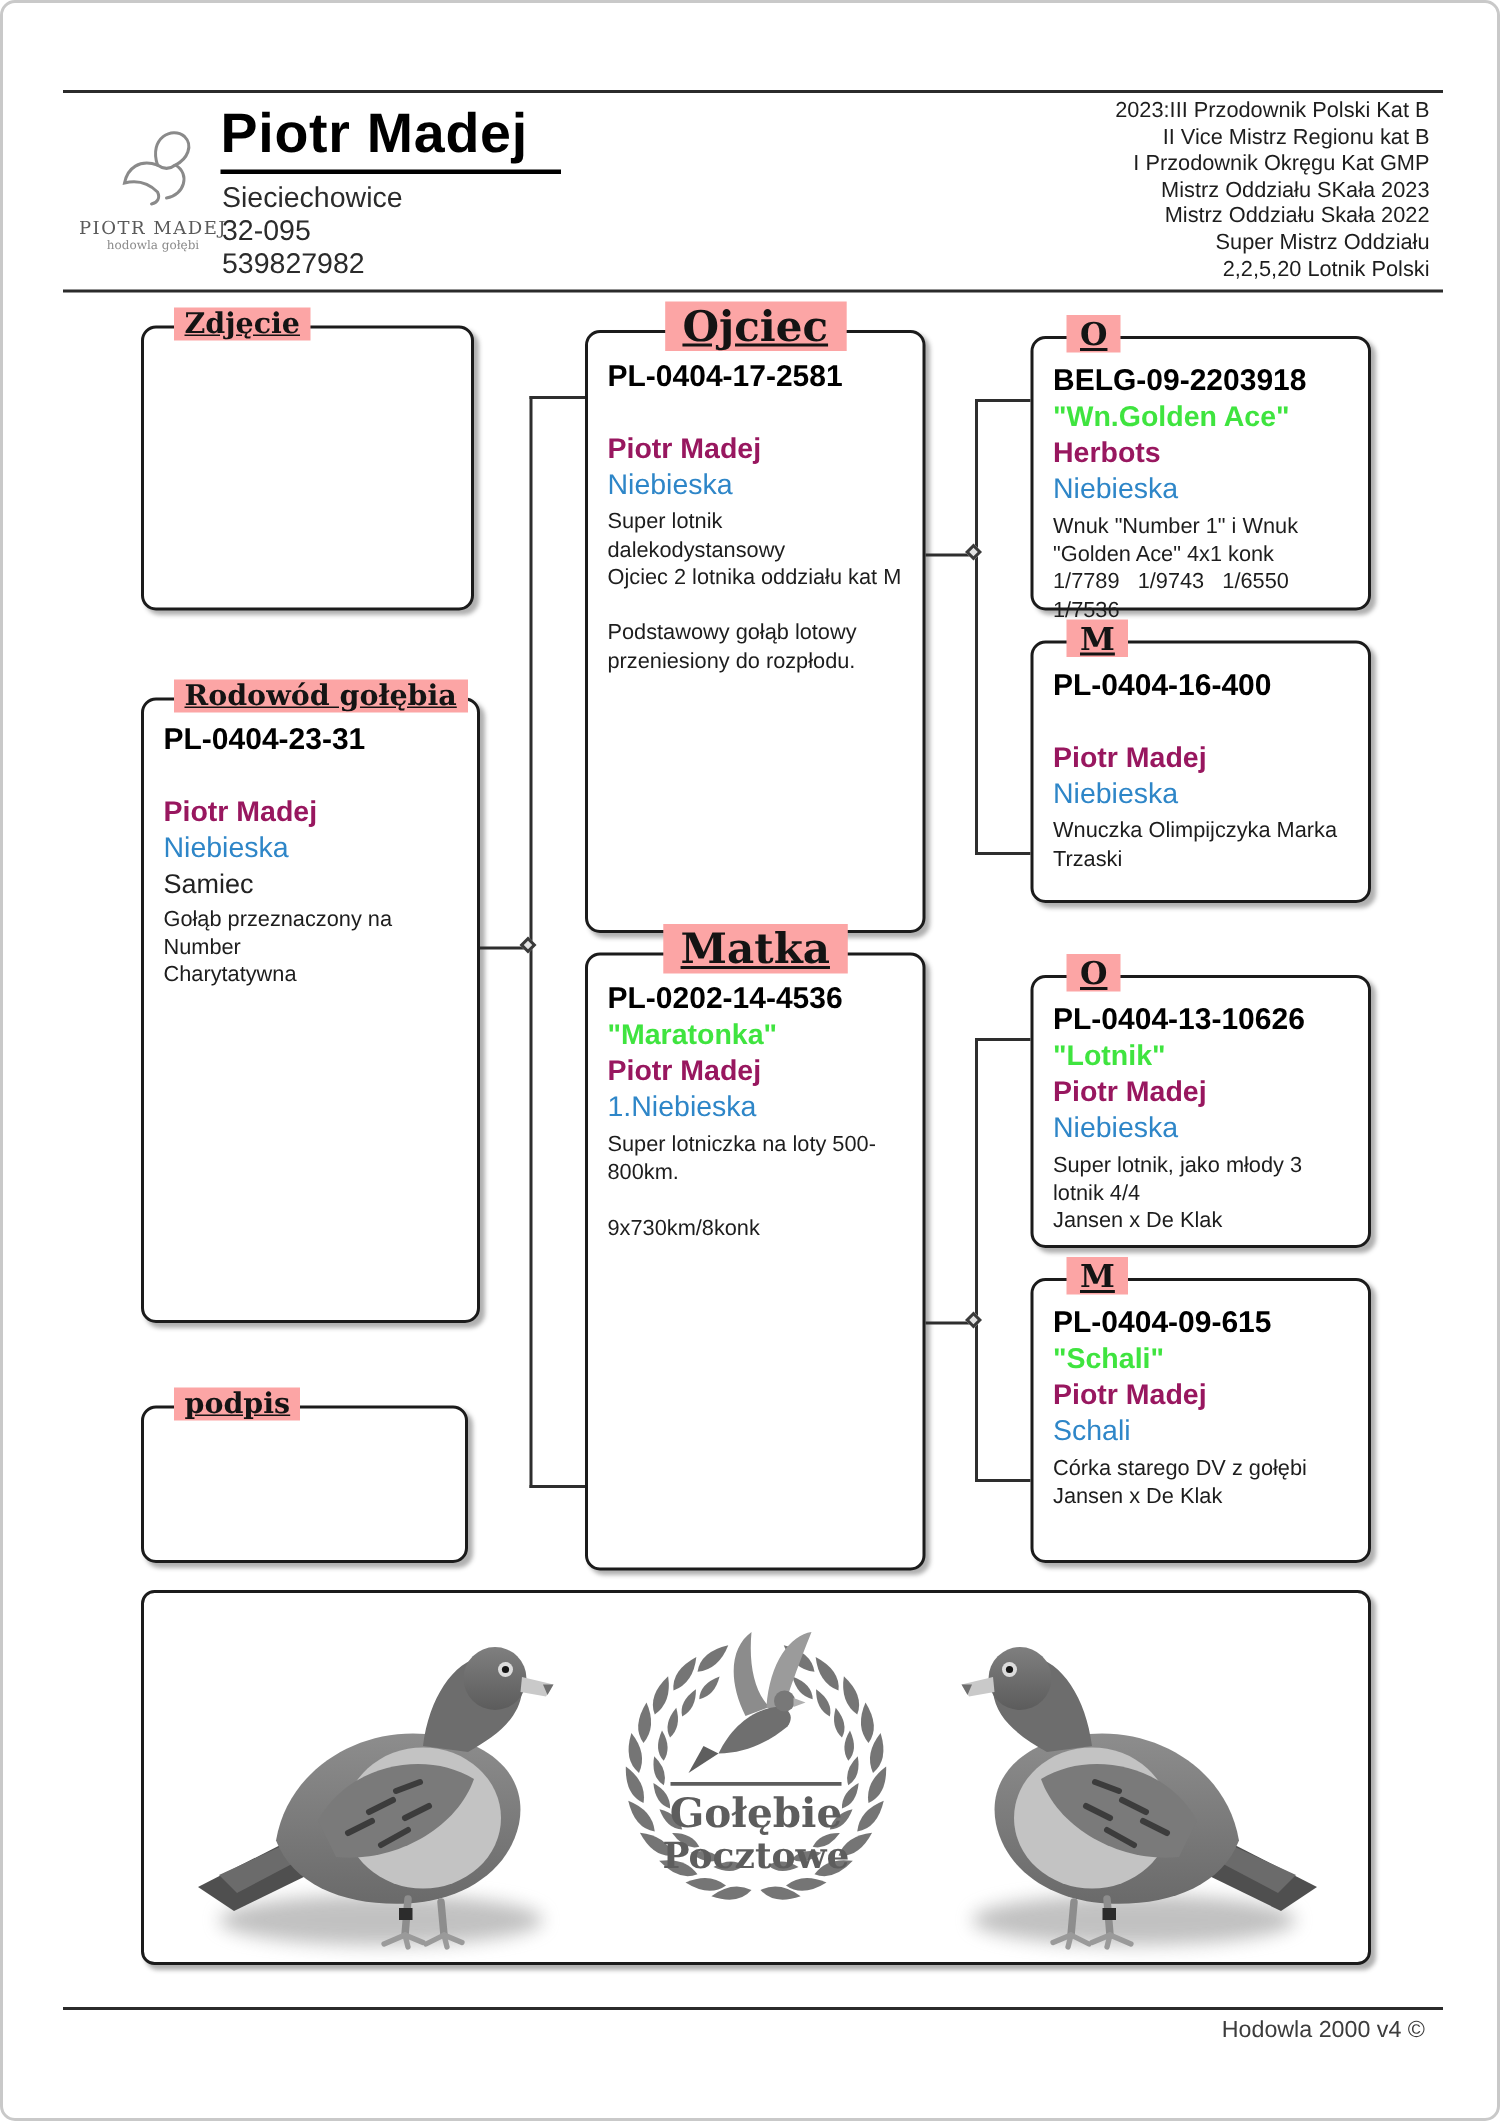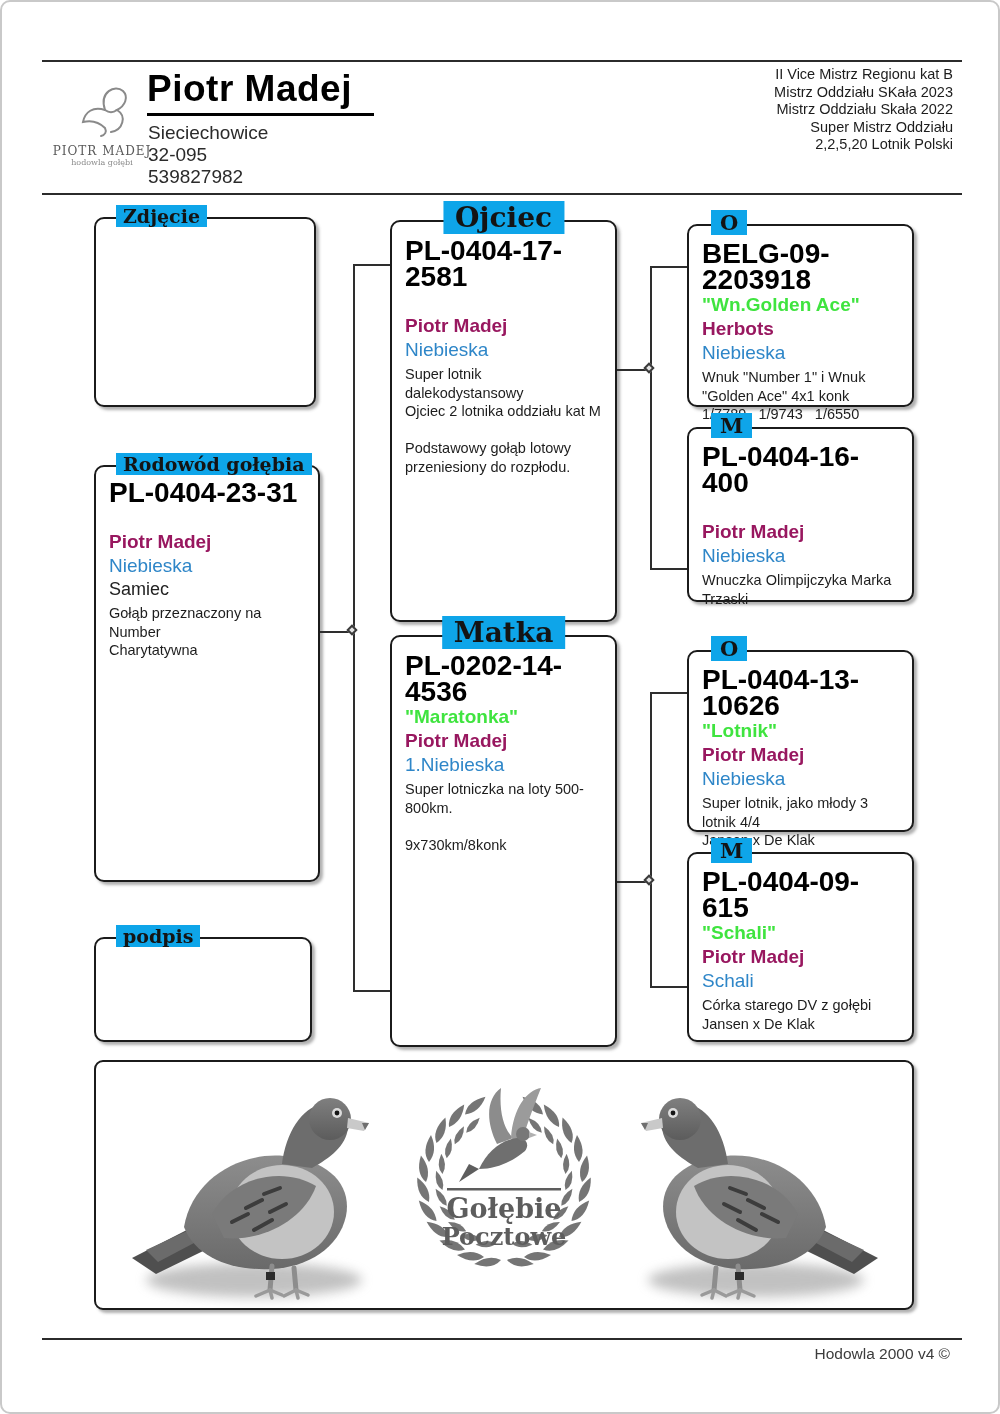--- a/index.html
+++ b/index.html
@@ -16,26 +16,26 @@
   #logo .logo-sub { font-family:"DejaVu Serif", serif; font-size:8px; color:#8a8a8a; }
   #title { position:absolute; left:145px; top:66px; font-size:37px; font-weight:bold; color:#000;
            border-bottom:3px solid #000; padding:0 22px 3px 0; letter-spacing:.5px; }
   #address { position:absolute; left:146px; top:120px; font-size:19px; color:#2b2b2b; line-height:22px; }
   #achv { position:absolute; right:45px; top:64px; width:420px; text-align:right;
           font-size:14.5px; color:#1d1d1d; line-height:17.6px; }
 
   
   .box { position:absolute; background:#fff; border:2px solid #1b1b1b; border-radius:10px;
          box-shadow:3px 3px 3px rgba(80,80,80,.45); }
-  .box-label { position:absolute; top:-14px; left:20px; background:#0ea5e9; padding:0 7px;
-               font-family:"DejaVu Serif", serif; font-weight:bold; font-size:19px; color:#141414; white-space:nowrap; }
+  .box-label { position:absolute; top:-14px; left:20px; background:#fca5a5; padding:0 7px;
+               font-family:"DejaVu Serif", serif; font-weight:bold; font-size:19px; color:#141414; white-space:nowrap;text-decoration:underline; }
   .box-label.center { left:50%; transform:translateX(-50%); font-size:28px; top:-21px; padding:0 12px; }
   .box-label.gp { font-size:21px; top:-16px; left:22px; padding:0 9px; }
   .box-inner { padding:13px 8px 8px 13px; }
-  .ring   { font-size:28px; font-weight:bold; color:#000; line-height:26px; }
+  .ring   { font-size:20px; font-weight:bold; color:#000; line-height:26px; }
   .pname  { font-size:19px; font-weight:bold; color:#3fe43f; line-height:24px; min-height:24px; }
   .owner  { font-size:19px; font-weight:bold; color:#98175f; line-height:24px; }
   .pcolor { font-size:19px; font-weight:normal; color:#2e86c8; line-height:24px; }
   .sex    { font-size:18px; color:#222; line-height:23px; }
   .desc   { font-size:14.5px; color:#1d1d1d; line-height:18.5px; margin-top:3px; white-space:pre-wrap; }
 
   
   .line { position:absolute; background:#2e2e2e; }
   .node { position:absolute; width:8px; height:8px; background:#e3e3e3; border:2px solid #3a3a3a; transform:rotate(45deg); }
 
@@ -66,21 +66,23 @@
   </div>
 
   <div id="title">Piotr Madej</div>
   <div id="address">
     <div>Sieciechowice</div>
     <div>32-095</div>
     <div>539827982</div>
   </div>
 
   <div id="achv">
+    <div>2023:III Przodownik Polski Kat B</div>
     <div>II Vice Mistrz Regionu kat B</div>
+    <div>I Przodownik Okręgu Kat GMP</div>
     <div>Mistrz Oddziału SKała 2023</div>
     <div>Mistrz Oddziału Skała 2022</div>
     <div>Super Mistrz Oddziału</div>
     <div>2,2,5,20 Lotnik Polski</div>
   </div>
 
   <div class="box" style="left:92px; top:215px; width:222px; height:190px;">
     <span class="box-label">Zdjęcie</span>
   </div>
 

